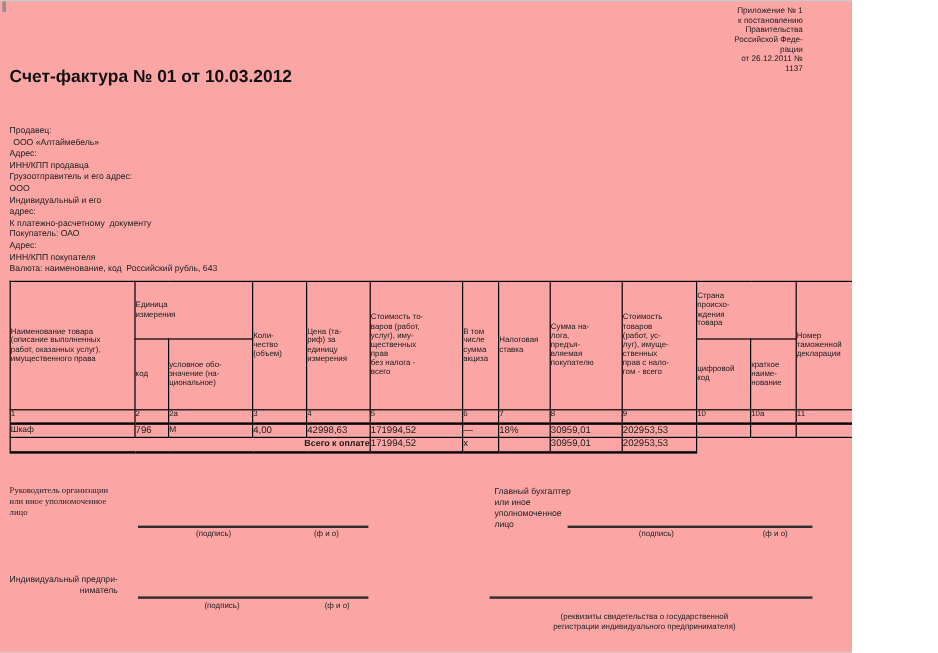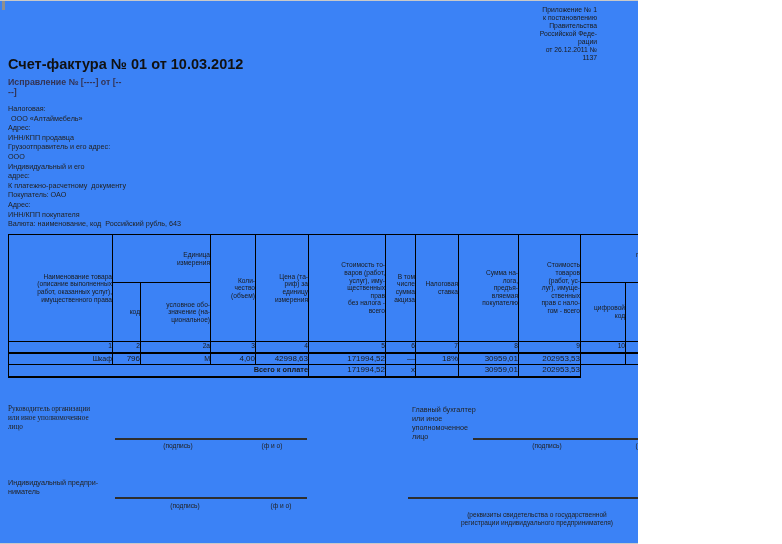--- a/index.html
+++ b/index.html
@@ -1,35 +1,35 @@
 <!DOCTYPE html>
 <html><head>
 <meta charset="utf-8">
 <style>
   html,body {margin:0; padding:0; background:#ffffff;}
   .page {
-    position:relative; width:638px; height:544px; background:#3b82f6;
+    position:relative; width:710px; height:544px; background:#fca5a5;
     font-family:"Liberation Sans","DejaVu Sans",sans-serif; color:#000;
     overflow:hidden; border-top:1px solid #c9c9c9; border-bottom:1px solid #c9c9c9;
     box-sizing:border-box;
   }
   .pre {white-space:pre-line;}
   .artifact {position:absolute; left:2px; top:0; width:3px; height:9px; background:#8f8f8f;}
   .appendix {position:absolute; top:5px; right:41px; width:140px; text-align:right;
     font-size:6.8px; line-height:8px; color:#1a1a1a;}
   .title {position:absolute; left:8px; top:55px; margin:0; font-size:14.5px; font-weight:bold; color:#111;}
   .correction {position:absolute; left:8px; top:76px; font-size:8.8px; font-weight:bold;
     line-height:10px; color:#333355;}
   .parties {position:absolute; left:8px; top:103px; font-size:7.2px; line-height:9.6px; color:#222;}
   .parties .ln {white-space:pre;}
   .parties .ind {padding-left:3px;}
 
   table.goods {position:absolute; left:8px; top:233px; border-collapse:collapse;
     table-layout:fixed; width:745px;}
-  table.goods td {border:1px solid #000; text-align:right; vertical-align:middle;
+  table.goods td {border:1px solid #000; text-align:left; vertical-align:middle;
     padding:0; font-size:6.6px; line-height:7.6px; white-space:pre-line; overflow:hidden; color:#1a1a1a;}
   tr.hrow1 {height:48px;}
   tr.hrow2 {height:59px;}
   td.cname {vertical-align:top; padding-top:7px;}
   tr.nrow {height:11px;}
   tr.nrow td {font-size:6.6px; line-height:1; border-bottom:2px solid #000;}
   tr.drow {height:12px;}
   tr.drow td {font-size:8px; white-space:nowrap;}
   tr.drow td.small {font-size:7px;}
   tr.trow {height:12px;}
@@ -52,25 +52,23 @@
 
   <div class="appendix pre">Приложение № 1
 к постановлению
 Правительства
 Российской Феде-
 рации
 от 26.12.2011 №
 1137</div>
 
   <h1 class="title">Счет-фактура № 01 от 10.03.2012</h1>
-  <div class="correction pre">Исправление № [----] от [--
---]</div>
 
   <div class="parties">
-    <div class="ln">Налоговая:</div>
+    <div class="ln">Продавец:</div>
     <div class="ln ind">ООО «Алтаймебель»</div>
     <div class="ln">Адрес:</div>
     <div class="ln">ИНН/КПП продавца</div>
     <div class="ln">Грузоотправитель и его адрес:</div>
     <div class="ln">ООО</div>
     <div class="ln">Индивидуальный и его</div>
     <div class="ln">адрес:</div>
     <div class="ln">К платежно-расчетному  документу</div>
     <div class="ln">Покупатель: ОАО</div>
     <div class="ln">Адрес:</div>
@@ -205,21 +203,21 @@
   <span class="sig-caption" style="left:237px; top:441px;">(ф и о)</span>
 
   <div class="sig-label pre" style="left:385px; top:404px;margin-left:27px;">Главный бухгалтер
 или иное
 уполномоченное
 лицо</div>
   <div class="sig-line" style="left:473px; top:437px; width:204px;"></div>
   <span class="sig-caption" style="left:512px; top:441px;">(подпись)</span>
   <span class="sig-caption" style="left:611px; top:441px;">(ф и о)</span>
 
-  <div class="sig-label pre" style="left:8px; top:477px;">Индивидуальный предпри-
+  <div class="sig-label pre" style="left:8px; top:477px;text-align:right;">Индивидуальный предпри-
 ниматель</div>
   <div class="sig-line" style="left:115px; top:496px; width:192px;"></div>
   <span class="sig-caption" style="left:150px; top:501px;">(подпись)</span>
   <span class="sig-caption" style="left:246px; top:501px;">(ф и о)</span>
 
   <div class="sig-line" style="left:408px; top:496px; width:269px;"></div>
   <div class="reg-note pre">(реквизиты свидетельства о государственной
 регистрации индивидуального предпринимателя)</div>
 
 </div>

